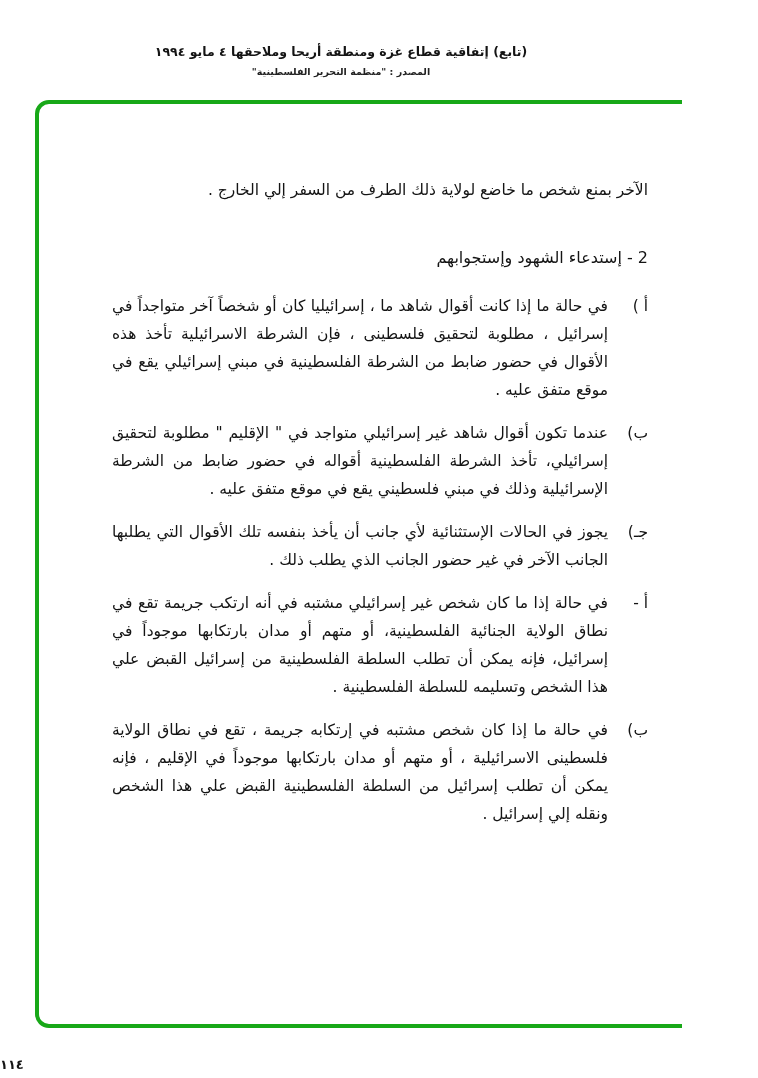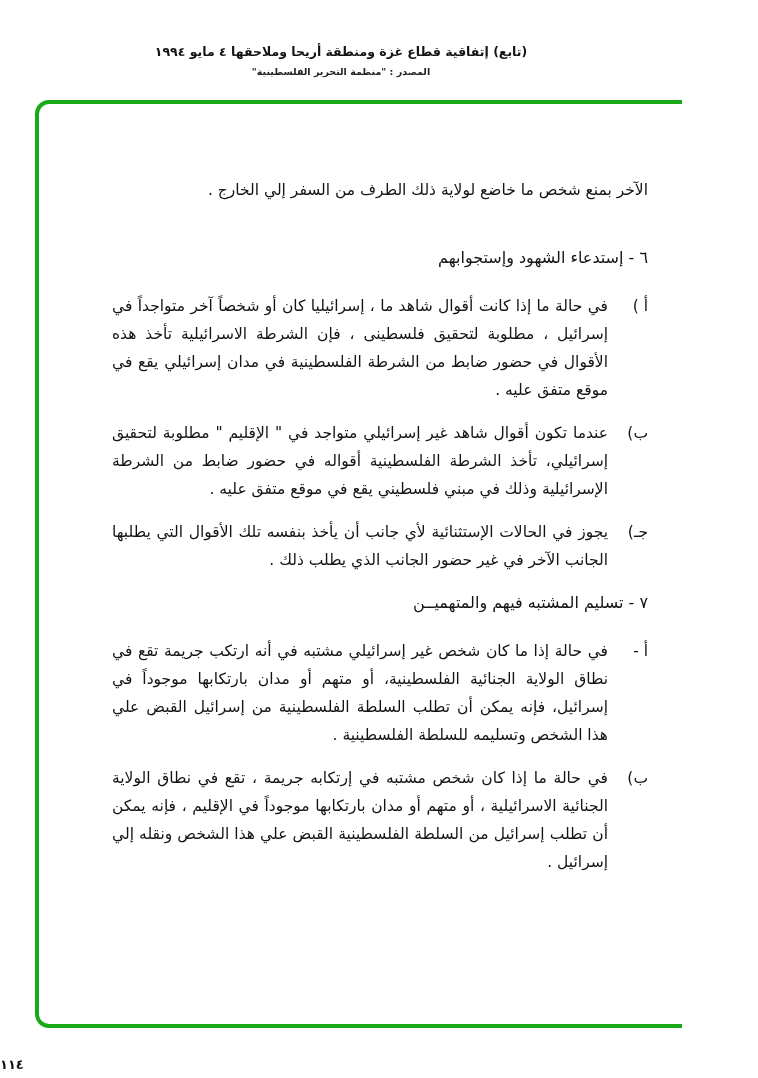--- a/index.html
+++ b/index.html
@@ -98,46 +98,45 @@
     <div class="header-line1">(تابع) إتفاقية قطاع غزة ومنطقة أريحا وملاحقها ٤ مايو ١٩٩٤</div>
     <div class="header-line2">المصدر :  "منظمة التحرير الفلسطينية"</div>
   </div>
 
   <div class="frame" style="border-color: rgb(24, 168, 24);"></div>
 
   <div class="content">
 
     <p class="intro">الآخر بمنع شخص ما خاضع لولاية ذلك الطرف من السفر إلي الخارج .</p>
 
-    <div class="section-title">٦ - إستدعاء الشهود وإستجوابهم</div>
+    <div class="section-title">2 - إستدعاء الشهود وإستجوابهم</div>
 
     <div class="item">
       <span class="marker">أ )</span>
-      <span class="item-text">في حالة ما إذا كانت أقوال شاهد ما ، إسرائيليا كان أو شخصاً آخر متواجداً في إسرائيل ، مطلوبة لتحقيق فلسطينى ، فإن الشرطة الاسرائيلية تأخذ هذه الأقوال في حضور ضابط من الشرطة الفلسطينية في مدان إسرائيلي يقع في موقع متفق عليه .</span>
+      <span class="item-text">في حالة ما إذا كانت أقوال شاهد ما ، إسرائيليا كان أو شخصاً آخر متواجداً في إسرائيل ، مطلوبة لتحقيق فلسطينى ، فإن الشرطة الاسرائيلية تأخذ هذه الأقوال في حضور ضابط من الشرطة الفلسطينية في مبني إسرائيلي يقع في موقع متفق عليه .</span>
     </div>
 
     <div class="item">
       <span class="marker">ب)</span>
       <span class="item-text">عندما تكون أقوال شاهد غير إسرائيلي متواجد في " الإقليم " مطلوبة لتحقيق إسرائيلي، تأخذ الشرطة الفلسطينية أقواله في حضور ضابط من الشرطة الإسرائيلية وذلك في مبني فلسطيني يقع في موقع متفق عليه .</span>
     </div>
 
     <div class="item">
       <span class="marker">جـ)</span>
       <span class="item-text">يجوز في الحالات الإستثنائية لأي جانب أن يأخذ بنفسه تلك الأقوال التي يطلبها الجانب الآخر في غير حضور الجانب الذي يطلب ذلك .</span>
     </div>
 
-    <div class="section-title section7-title">٧ - تسليم المشتبه فيهم والمتهميــن</div>
 
     <div class="item">
       <span class="marker">أ -</span>
       <span class="item-text">في حالة إذا ما كان شخص غير إسرائيلي مشتبه في أنه ارتكب جريمة تقع في نطاق الولاية الجنائية الفلسطينية، أو متهم أو مدان بارتكابها موجوداً في إسرائيل، فإنه يمكن أن تطلب السلطة الفلسطينية من إسرائيل القبض علي هذا الشخص وتسليمه للسلطة الفلسطينية .</span>
     </div>
 
     <div class="item">
       <span class="marker">ب)</span>
-      <span class="item-text">في حالة ما إذا كان شخص مشتبه في إرتكابه جريمة ، تقع في نطاق الولاية الجنائية الاسرائيلية ، أو متهم أو مدان بارتكابها موجوداً في الإقليم ، فإنه يمكن أن تطلب إسرائيل من السلطة الفلسطينية القبض علي هذا الشخص ونقله إلي إسرائيل .</span>
+      <span class="item-text">في حالة ما إذا كان شخص مشتبه في إرتكابه جريمة ، تقع في نطاق الولاية فلسطينى الاسرائيلية ، أو متهم أو مدان بارتكابها موجوداً في الإقليم ، فإنه يمكن أن تطلب إسرائيل من السلطة الفلسطينية القبض علي هذا الشخص ونقله إلي إسرائيل .</span>
     </div>
 
   </div>
 
   <div class="footer">١١٤</div>
 
 </div>
 
 </body></html>

